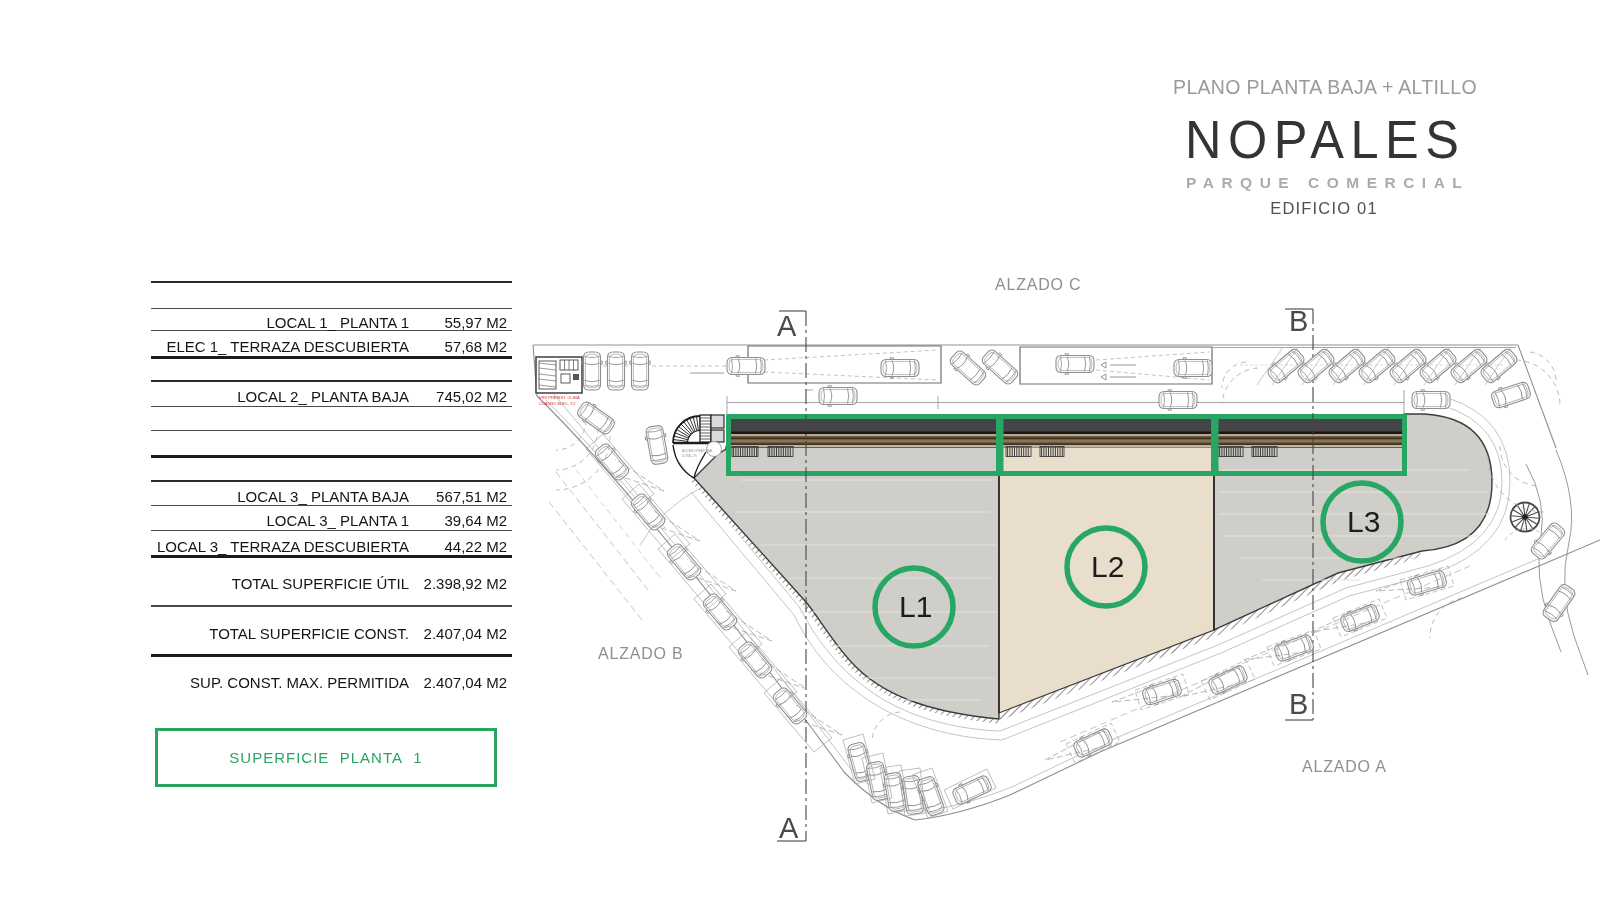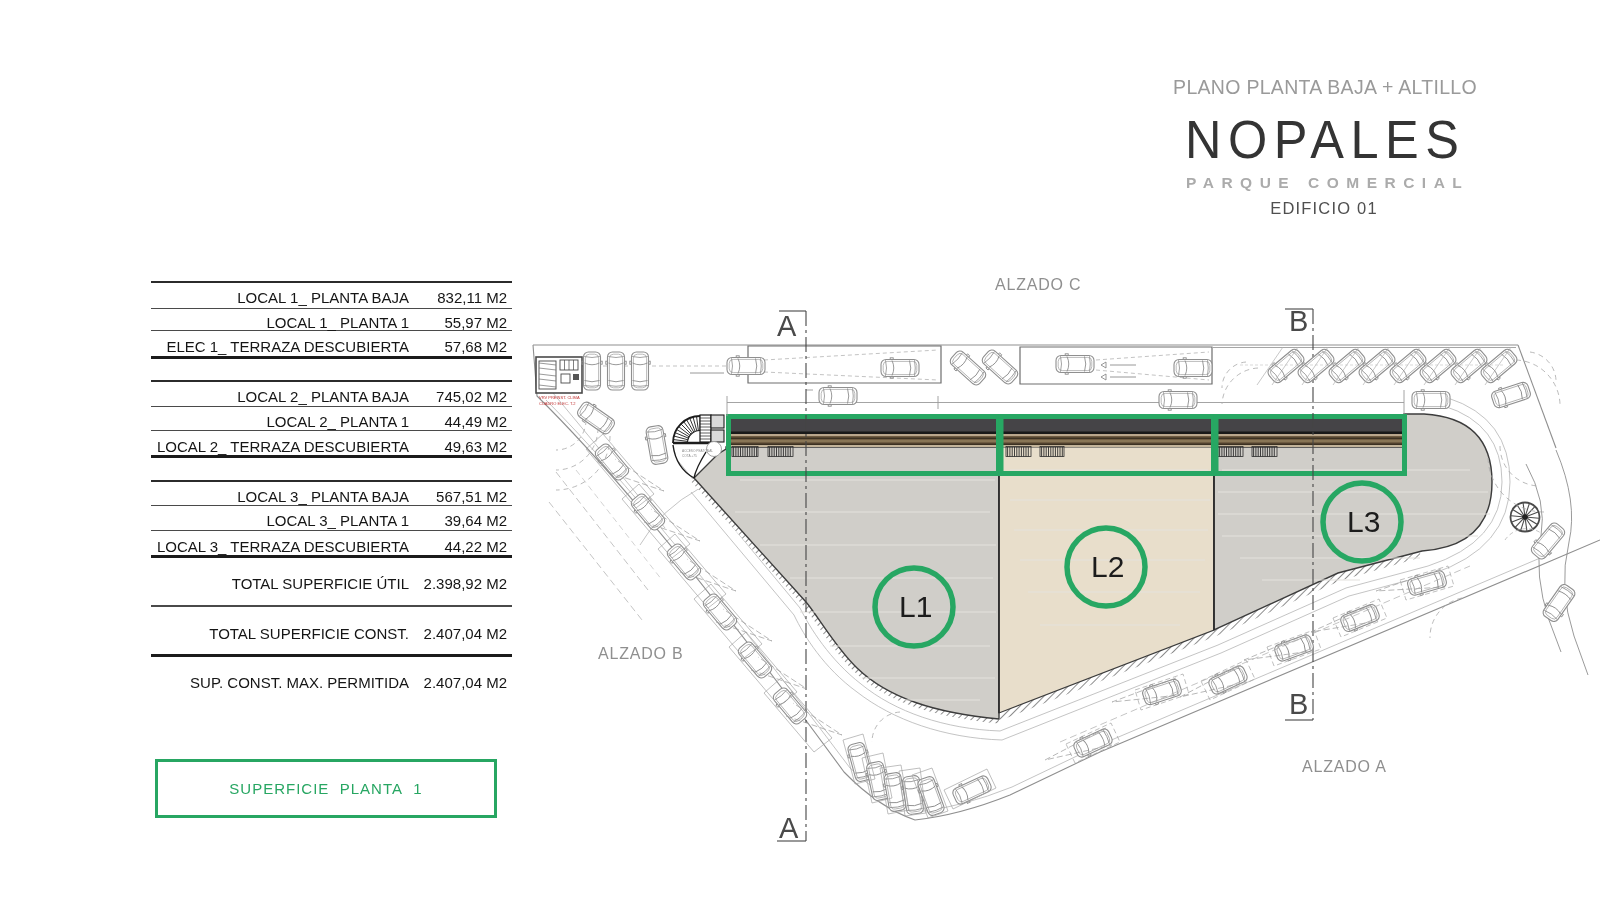--- a/index.html
+++ b/index.html
@@ -11,21 +11,21 @@
   #t2{left:1176px;top:108px;width:276px;text-align:center;font-size:54px;letter-spacing:7px;color:#343434;white-space:nowrap;transform:scaleX(0.935);transform-origin:center;}
   #t3{left:1186px;top:174px;width:276px;text-align:center;font-size:15.5px;letter-spacing:7.5px;color:#ababab;white-space:nowrap;font-weight:bold;}
   #t4{left:1186px;top:199px;width:276px;text-align:center;font-size:16.5px;letter-spacing:1.2px;color:#4f4f4f;white-space:nowrap;}
   
   .tl{left:151px;width:361px;background:#2b2b2b;height:2px;}
   .tm{left:151px;width:361px;background:#4a4a4a;height:1px;}
   .tb{left:151px;width:361px;background:#1b1b1b;height:2.5px;}
   .row{left:151px;width:361px;height:19px;font-size:15px;color:#151515;white-space:nowrap;line-height:19px;}
   .row .lab{position:absolute;right:103px;}
   .row .val{position:absolute;right:5px;}
-  #gbox{left:155px;top:759px;width:336px;height:53px;border:3px solid #27a662;color:#27a662;
+  #gbox{left:155px;top:728px;width:336px;height:53px;border:3px solid #27a662;color:#27a662;
         font-size:15px;letter-spacing:1px;text-align:center;line-height:53px;}
 </style>
 </head>
 <body>
 <div id="page">
   <div class="abs" id="t1">PLANO PLANTA BAJA + ALTILLO</div>
   <div class="abs" id="t2">NOPALES</div>
   <div class="abs" id="t3">PARQUE COMERCIAL</div>
   <div class="abs" id="t4">EDIFICIO 01</div>
 
@@ -37,43 +37,31 @@
   <div class="abs tm" style="top:406px"></div>
   <div class="abs tm" style="top:430px"></div>
   <div class="abs tb" style="top:455px"></div>
   <div class="abs tl" style="top:480px"></div>
   <div class="abs tm" style="top:505px"></div>
   <div class="abs tm" style="top:530px"></div>
   <div class="abs tb" style="top:555px"></div>
   <div class="abs tm" style="top:605px;height:1.5px"></div>
   <div class="abs tb" style="top:654px"></div>
 
-  <div class="abs row" style="top:288px">
-      <span class="lab">LOCAL 1_ PLANTA BAJA</span>
-      <span class="val">832,11 M2</span>
-    </div>
   <div class="abs row" style="top:313px">
       <span class="lab">LOCAL 1_ PLANTA 1</span>
       <span class="val">55,97 M2</span>
     </div>
   <div class="abs row" style="top:337px">
       <span class="lab">ELEC 1_ TERRAZA DESCUBIERTA</span>
       <span class="val">57,68 M2</span>
     </div>
   <div class="abs row" style="top:387px">
       <span class="lab">LOCAL 2_ PLANTA BAJA</span>
       <span class="val">745,02 M2</span>
-    </div>
-  <div class="abs row" style="top:412px">
-      <span class="lab">LOCAL 2_ PLANTA 1</span>
-      <span class="val">44,49 M2</span>
-    </div>
-  <div class="abs row" style="top:437px">
-      <span class="lab">LOCAL 2_ TERRAZA DESCUBIERTA</span>
-      <span class="val">49,63 M2</span>
     </div>
   <div class="abs row" style="top:487px">
       <span class="lab">LOCAL 3_ PLANTA BAJA</span>
       <span class="val">567,51 M2</span>
     </div>
   <div class="abs row" style="top:511px">
       <span class="lab">LOCAL 3_ PLANTA 1</span>
       <span class="val">39,64 M2</span>
     </div>
   <div class="abs row" style="top:537px">

